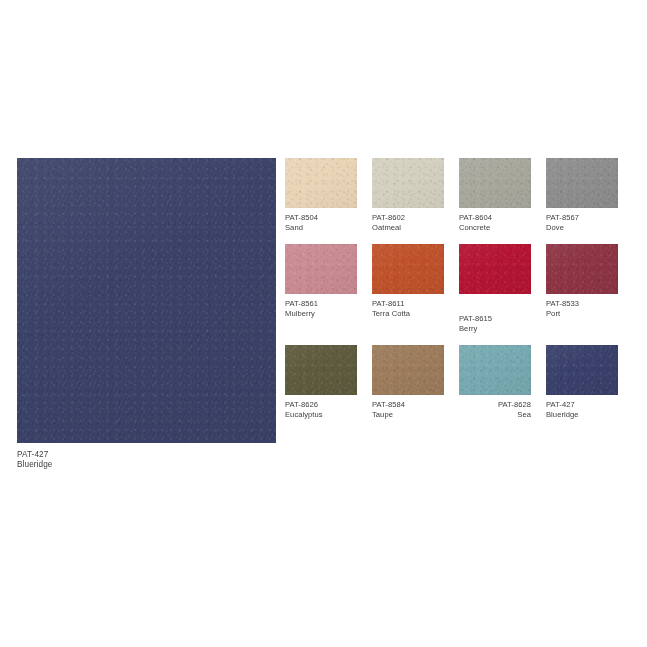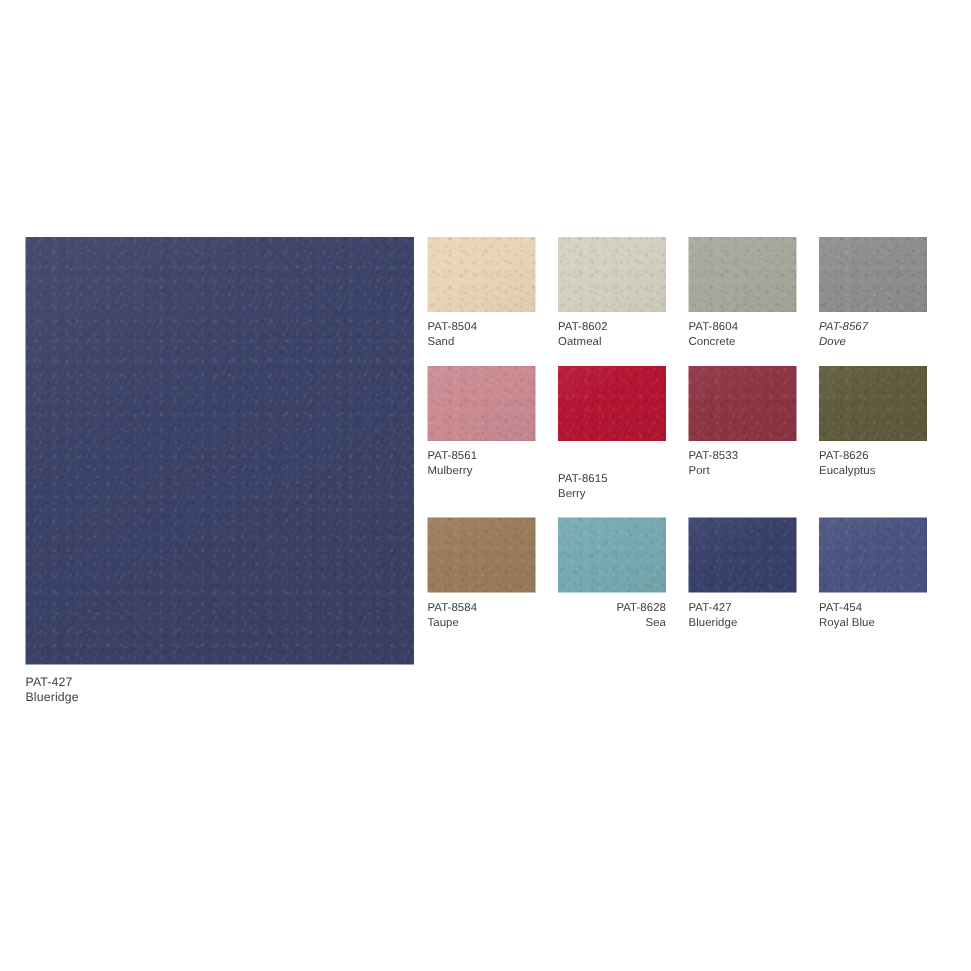--- a/index.html
+++ b/index.html
@@ -161,34 +161,45 @@
           <span class="code">PAT-8604</span>
           <span class="name">Concrete</span>
         </div>
       </div>
       <div class="cell">
         <div class="chip" style="background-color: rgb(142, 142, 142);">
           <div class="grain"></div>
           <div class="grain-lines"></div>
           <div class="sheen"></div>
         </div>
-        <div class="caption" style="color: rgb(64, 64, 64); font-style: italic;">
+        <div class="caption" style="color: rgb(64, 64, 64);">
           <span class="code">PAT-8567</span>
           <span class="name">Dove</span>
         </div>
       </div>
       <div class="cell">
         <div class="chip" style="background-color: rgb(203, 139, 147);">
           <div class="grain"></div>
           <div class="grain-lines"></div>
           <div class="sheen"></div>
         </div>
         <div class="caption" style="color: rgb(64, 64, 64);">
           <span class="code">PAT-8561</span>
           <span class="name">Mulberry</span>
+        </div>
+      </div>
+      <div class="cell">
+        <div class="chip" style="background-color: rgb(192, 82, 42);">
+          <div class="grain"></div>
+          <div class="grain-lines"></div>
+          <div class="sheen"></div>
+        </div>
+        <div class="caption" style="color: rgb(64, 64, 64);">
+          <span class="code">PAT-8611</span>
+          <span class="name">Terra Cotta</span>
         </div>
       </div>
       <div class="cell">
         <div class="chip" style="background-color: rgb(181, 20, 50);">
           <div class="grain"></div>
           <div class="grain-lines"></div>
           <div class="sheen"></div>
         </div>
         <div class="caption" style="color: rgb(64, 64, 64); margin-top: 20px;">
           <span class="code">PAT-8615</span>
@@ -243,26 +254,15 @@
         <div class="chip" style="background-color: rgb(57, 64, 107);">
           <div class="grain"></div>
           <div class="grain-lines"></div>
           <div class="sheen"></div>
         </div>
         <div class="caption" style="color: rgb(64, 64, 64);">
           <span class="code">PAT-427</span>
           <span class="name">Blueridge</span>
         </div>
       </div>
-      <div class="cell">
-        <div class="chip" style="background-color: rgb(74, 84, 128);">
-          <div class="grain"></div>
-          <div class="grain-lines"></div>
-          <div class="sheen"></div>
-        </div>
-        <div class="caption" style="color: rgb(64, 64, 64);">
-          <span class="code">PAT-454</span>
-          <span class="name">Royal Blue</span>
-        </div>
-      </div>
     </div>
 
 </div>
 
 </body></html>

